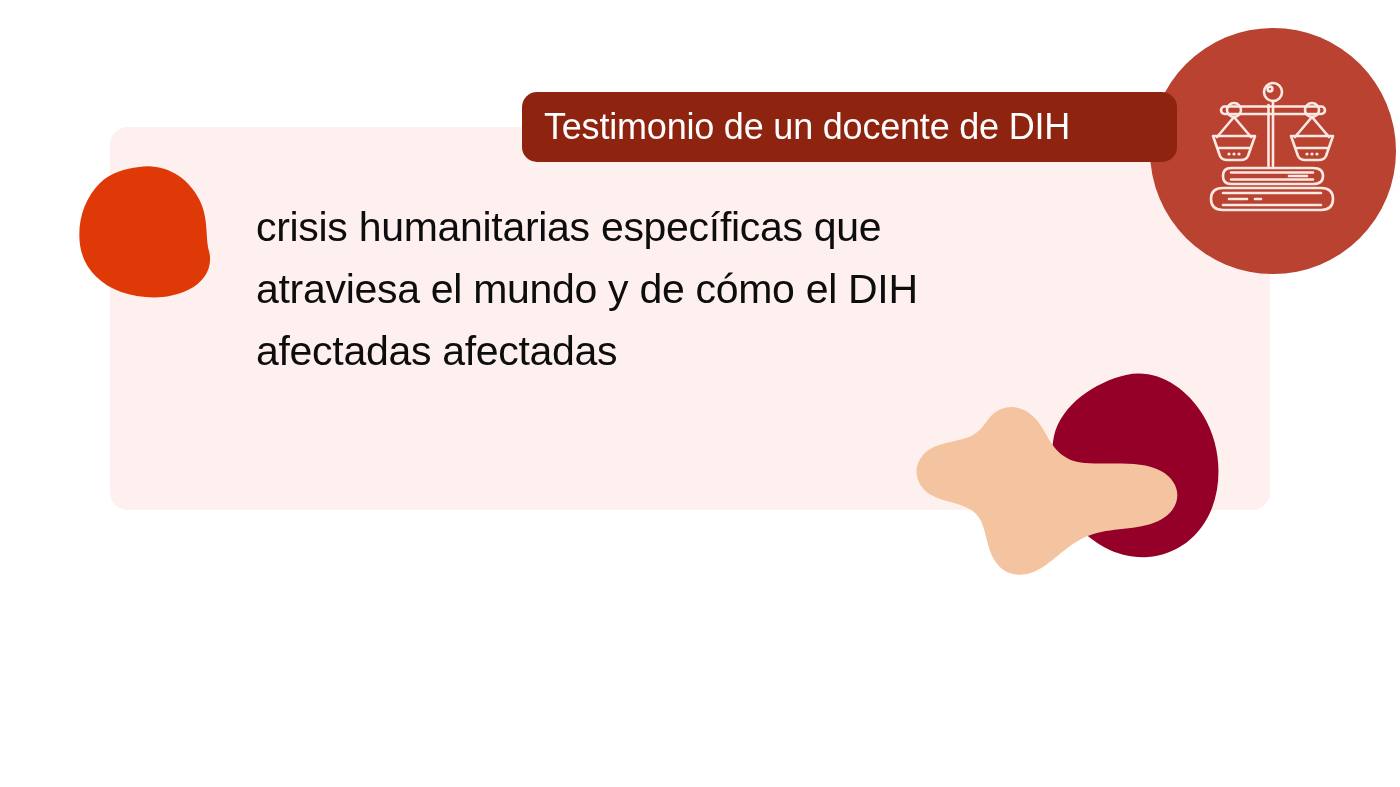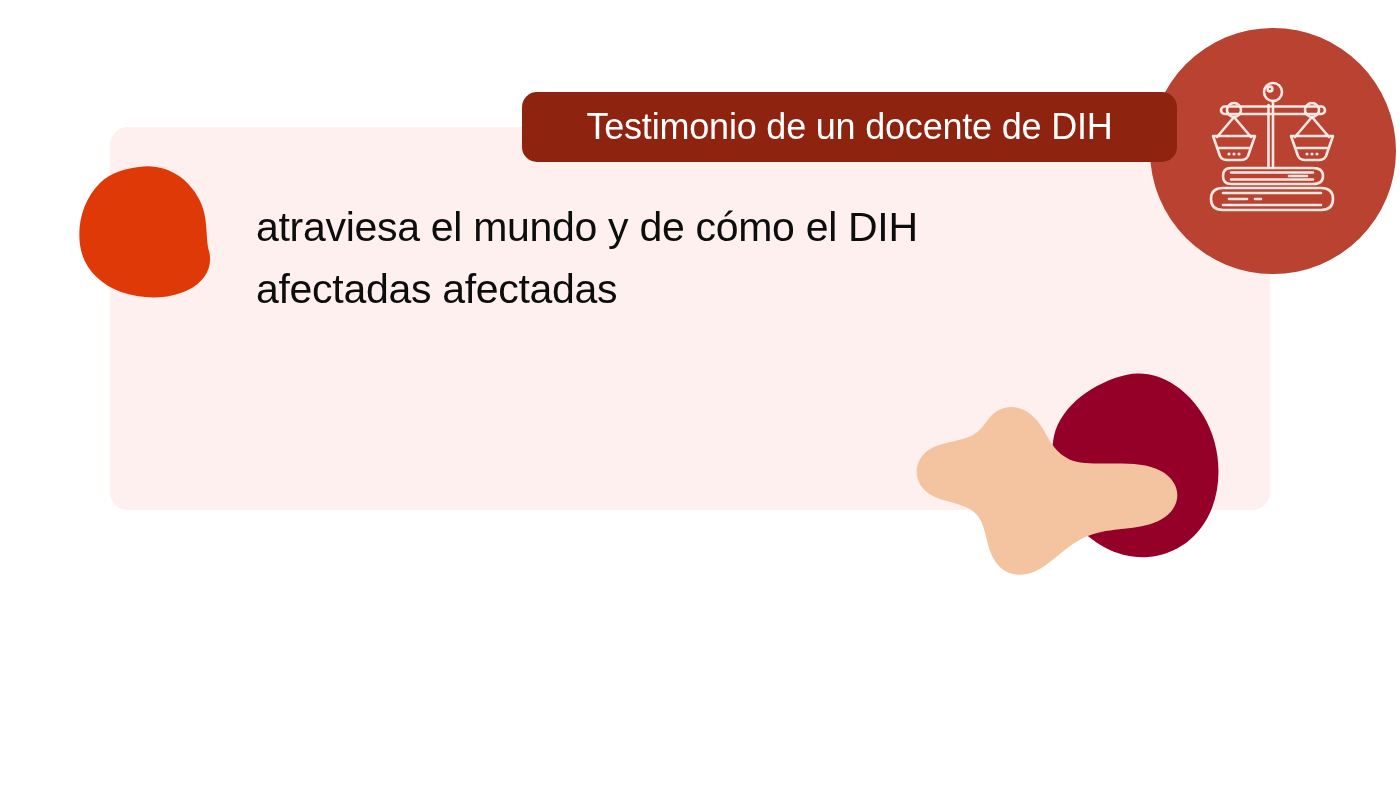--- a/index.html
+++ b/index.html
@@ -91,21 +91,21 @@
     position: absolute;
     left: 522px;
     top: 92px;
     width: 655px;
     height: 70px;
     background: #8E2410;
     border-radius: 15px;
     z-index: 5;
     display: flex;
     align-items: center;
-    justify-content: center;
+    justify-content: flex-start;
     box-sizing: border-box;
     padding: 0 22px;
   }
   .title-banner .title-text {
     color: #ffffff;
     font-size: 36px;
     line-height: 1;
     font-weight: 400;
     letter-spacing: -0.2px;
     white-space: nowrap;
@@ -205,17 +205,18 @@
         <line x1="52" y1="123" x2="58" y2="123"></line>
       </svg>
     </div>
   </div>
 
   <div class="title-banner">
     <span class="title-text">Testimonio de un docente de DIH</span>
   </div>
 
   <div class="quote-text">
+    <span class="line">crisis humanitarias específicas que</span>
     <span class="line">atraviesa el mundo y de cómo el DIH</span>
     <span class="line">afectadas afectadas</span>
   </div>
 
 </div>
 
 </body></html>

